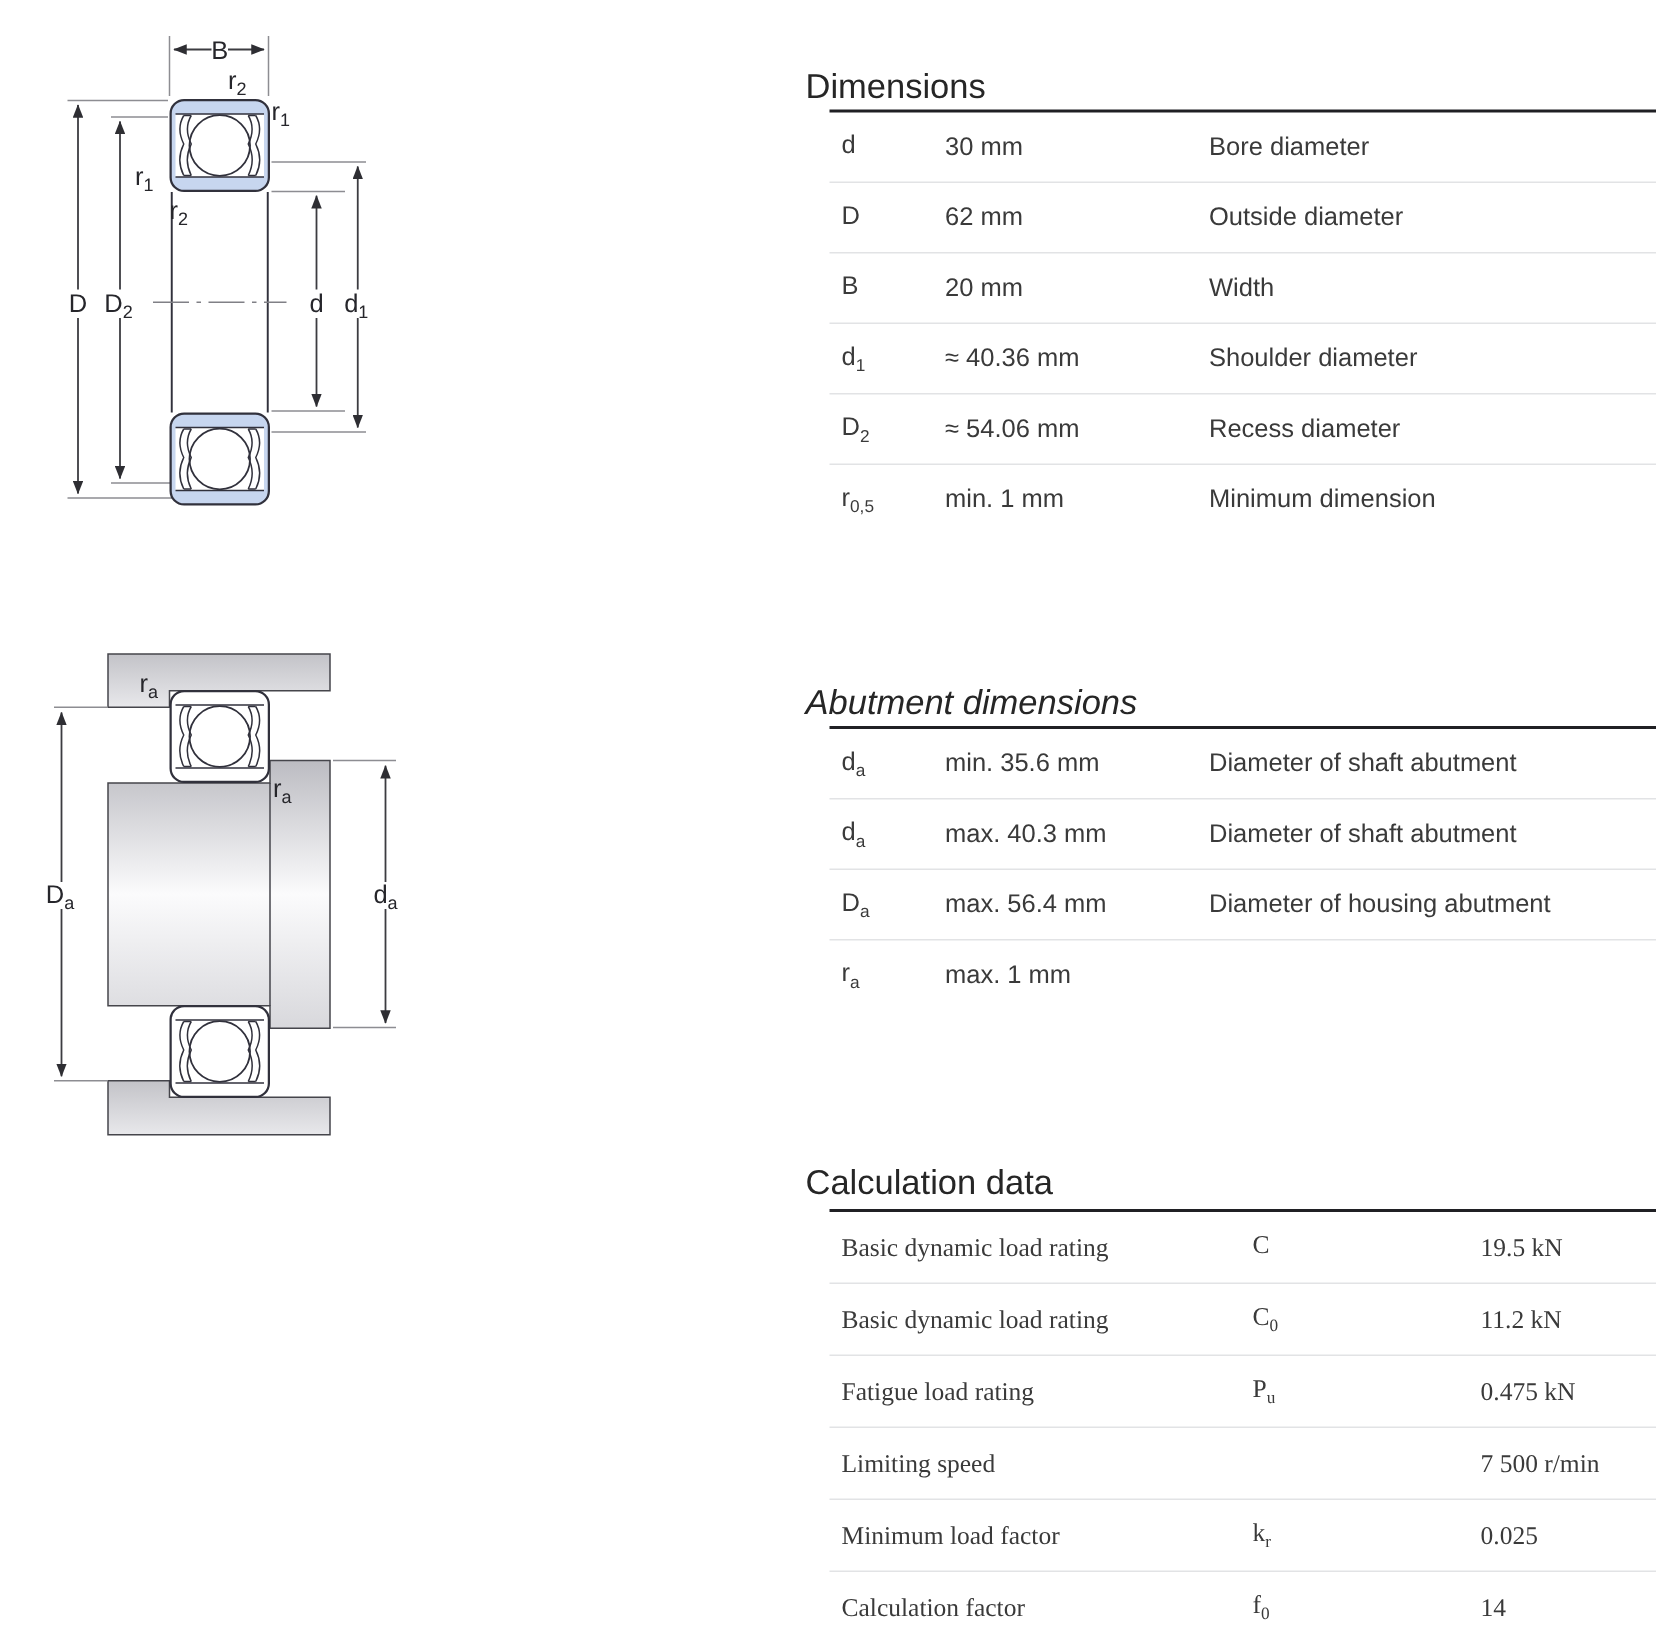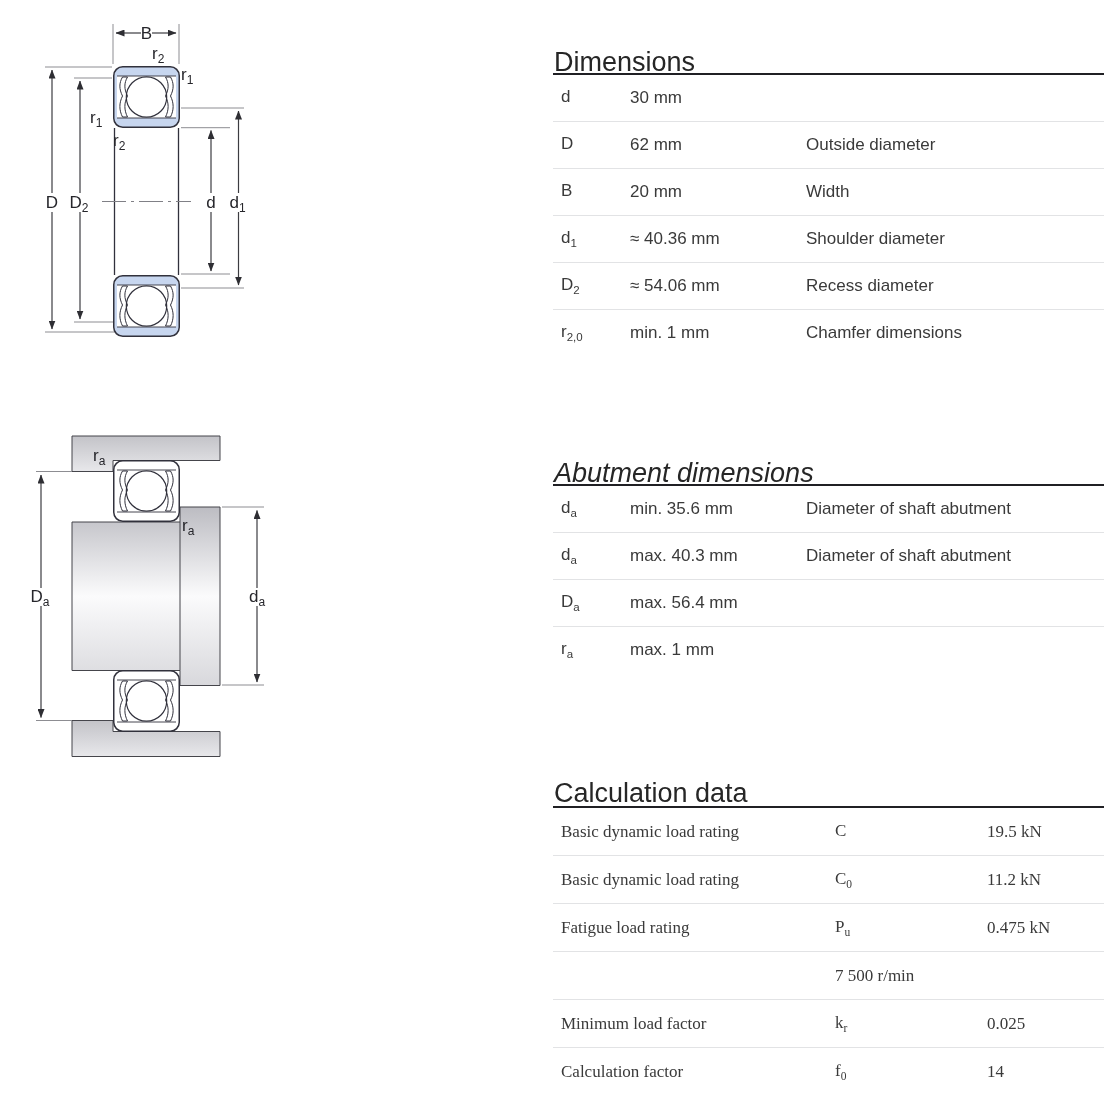--- a/index.html
+++ b/index.html
@@ -3,21 +3,21 @@
 <meta charset="utf-8">
 <style>
   html,body{margin:0;padding:0;background:#ffffff;}
   #page{position:relative;width:1104px;height:1101px;background:#fff;overflow:hidden;
         font-family:"Liberation Sans",sans-serif;color:#3a3a3a;}
   
   .drawing{position:absolute;left:0;}
   svg text{font-family:"Liberation Sans",sans-serif;font-size:17px;fill:#26262b;}
   svg .ss{font-size:12px;}
   
-  .sec-title{position:absolute;left:554px;width:551px;font-size:27px;line-height:1.15;
+  .sec-title{position:absolute;left:537px;width:551px;font-size:23px;line-height:1.15;
              color:#262626;font-weight:400;}
   .tbl{position:absolute;left:553px;width:551px;border-top:2.5px solid #202024;}
   .trow{display:grid;align-items:center;border-bottom:1px solid #e2e3e5;
         font-size:17px;color:#3a3a3a;}
   .trow.last{border-bottom:none;}
   .dims .trow{grid-template-columns:69px 176px 1fr;height:46px;padding-left:8px;}
   .calc .trow{grid-template-columns:274px 152px 1fr;height:47px;padding-left:8px;font-family:Liberation Serif, serif;}
   sub{font-size:11.5px;line-height:1;}
 </style>
 </head>
@@ -136,20 +136,21 @@
   <text x="182" y="531"><tspan>r</tspan><tspan class="ss" dy="4">a</tspan></text>
   <text x="40" y="602" text-anchor="middle"><tspan>D</tspan><tspan class="ss" dy="4">a</tspan></text>
   <text x="257" y="602" text-anchor="middle"><tspan>d</tspan><tspan class="ss" dy="4">a</tspan></text>
 </svg>
 
 <h2 class="sec-title" style="top:25px;">Dimensions</h2>
 <div class="tbl dims" style="top:73px;">
   <div class="trow">
     <div><span>d</span><sub></sub></div>
     <div>30 mm</div>
+    <div>Bore diameter</div>
   </div>
   <div class="trow">
     <div><span>D</span><sub></sub></div>
     <div>62 mm</div>
     <div>Outside diameter</div>
   </div>
   <div class="trow">
     <div><span>B</span><sub></sub></div>
     <div>20 mm</div>
     <div>Width</div>
@@ -158,41 +159,42 @@
     <div><span>d</span><sub>1</sub></div>
     <div>≈ 40.36 mm</div>
     <div>Shoulder diameter</div>
   </div>
   <div class="trow">
     <div><span>D</span><sub>2</sub></div>
     <div>≈ 54.06 mm</div>
     <div>Recess diameter</div>
   </div>
   <div class="trow last">
-    <div><span>r</span><sub>2,0</sub></div>
+    <div><span>r</span><sub>0,5</sub></div>
     <div>min. 1 mm</div>
-    <div>Chamfer dimensions</div>
+    <div>Minimum dimension</div>
   </div>
 </div>
 
 <h2 class="sec-title" style="top:436px;font-style:italic;">Abutment dimensions</h2>
 <div class="tbl dims" style="top:484px;">
   <div class="trow">
     <div><span>d</span><sub>a</sub></div>
     <div>min. 35.6 mm</div>
     <div>Diameter of shaft abutment</div>
   </div>
   <div class="trow">
     <div><span>d</span><sub>a</sub></div>
     <div>max. 40.3 mm</div>
     <div>Diameter of shaft abutment</div>
   </div>
   <div class="trow">
     <div><span>D</span><sub>a</sub></div>
     <div>max. 56.4 mm</div>
+    <div>Diameter of housing abutment</div>
   </div>
   <div class="trow last">
     <div><span>r</span><sub>a</sub></div>
     <div>max. 1 mm</div>
   </div>
 </div>
 
 <h2 class="sec-title" style="top:756px;">Calculation data</h2>
 <div class="tbl calc" style="top:806px;">
   <div class="trow">
@@ -204,20 +206,21 @@
     <div>Basic dynamic load rating</div>
     <div><span>C</span><sub>0</sub></div>
     <div>11.2 kN</div>
   </div>
   <div class="trow">
     <div>Fatigue load rating</div>
     <div><span>P</span><sub>u</sub></div>
     <div>0.475 kN</div>
   </div>
   <div class="trow">
+    <div>Limiting speed</div>
     <div><span></span><sub></sub></div>
     <div>7 500 r/min</div>
   </div>
   <div class="trow">
     <div>Minimum load factor</div>
     <div><span>k</span><sub>r</sub></div>
     <div>0.025</div>
   </div>
   <div class="trow last">
     <div>Calculation factor</div>

